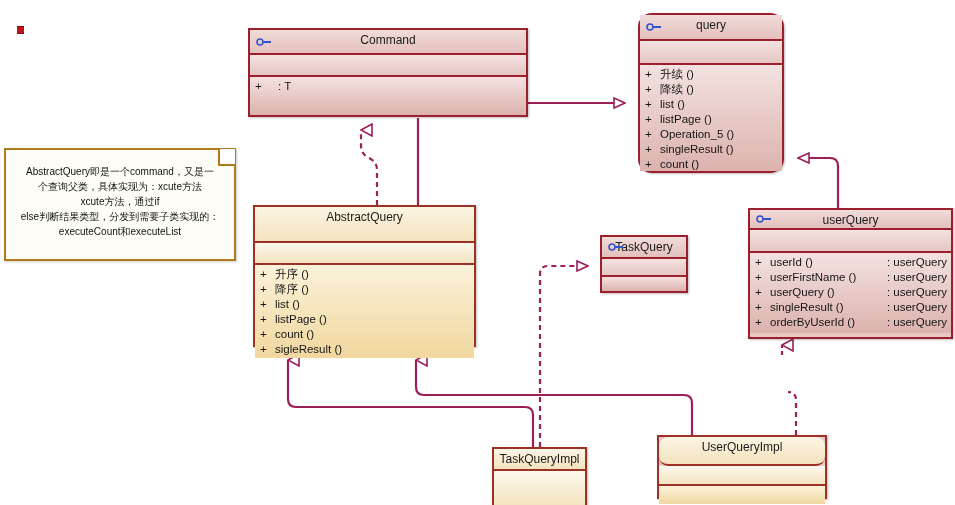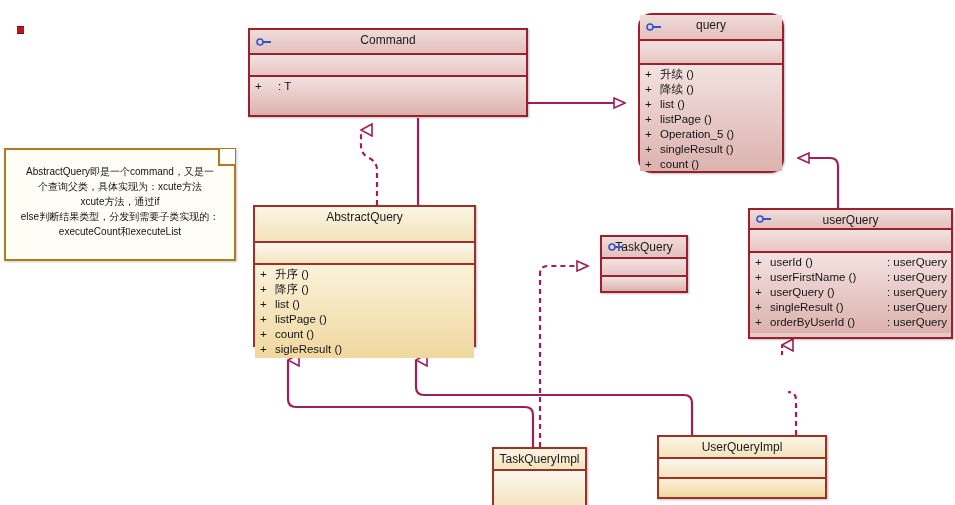--- a/index.html
+++ b/index.html
@@ -333,19 +333,19 @@
             <span class="op-name">orderByUserId ()</span>
             <span class="op-type">: userQuery</span>
           </div>
         </div>
       </div>
       <div class="uml-class style-class" style="left: 492px; top: 447px; width: 95px; height: 74px;">
         <div class="cls-title" style="height: 22px;"><span>TaskQueryImpl</span></div>
         <div class="cls-attrs" style="height: 36px;"></div>
       </div>
       <div class="uml-class style-class" style="left: 657px; top: 435px; width: 170px; height: 64px;">
-        <div class="cls-title" style="height: 22px;"><span>UserQueryImpl</span></div>
+        <div class="cls-title" style="height: 29px; border-radius: 9px;"><span>UserQueryImpl</span></div>
         <div class="cls-attrs" style="height: 20px;"></div>
         <div class="cls-ops" style="height: 18px;"></div>
       </div>
     </div>
 
 </div>
 
 </body></html>

